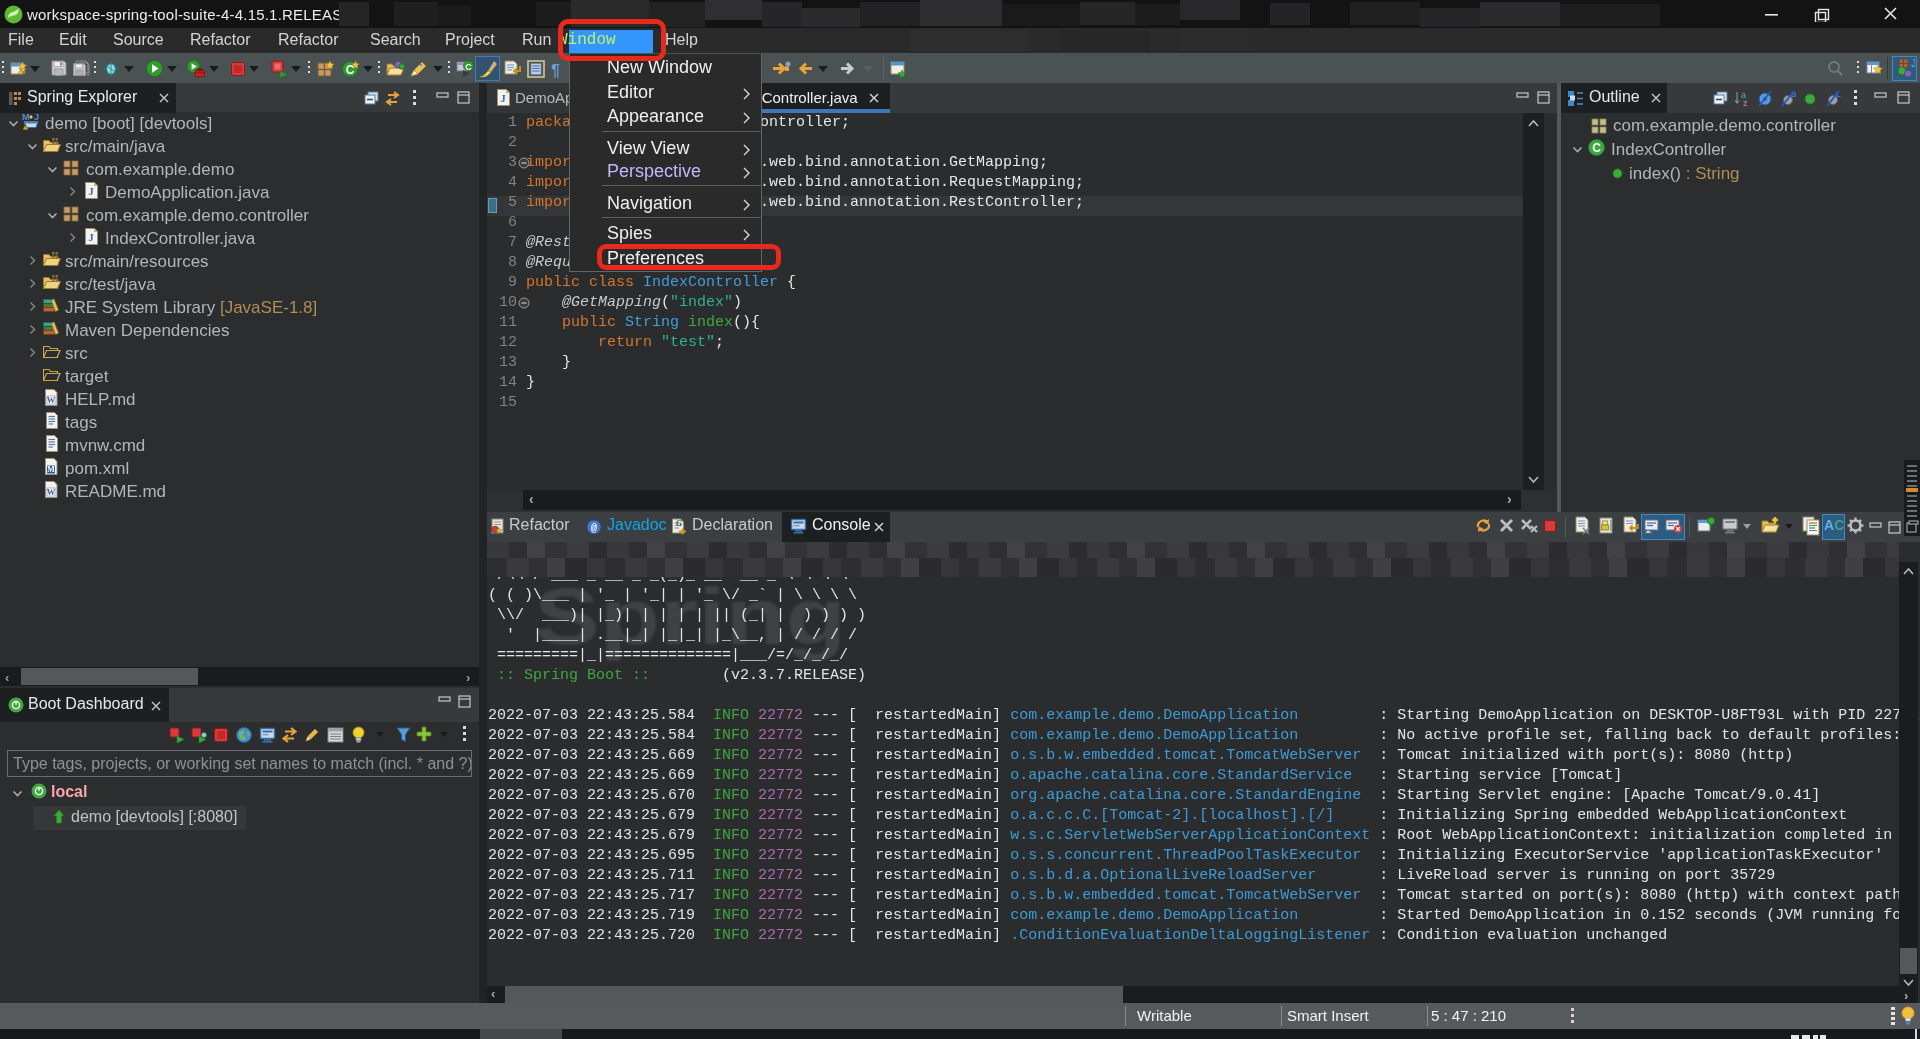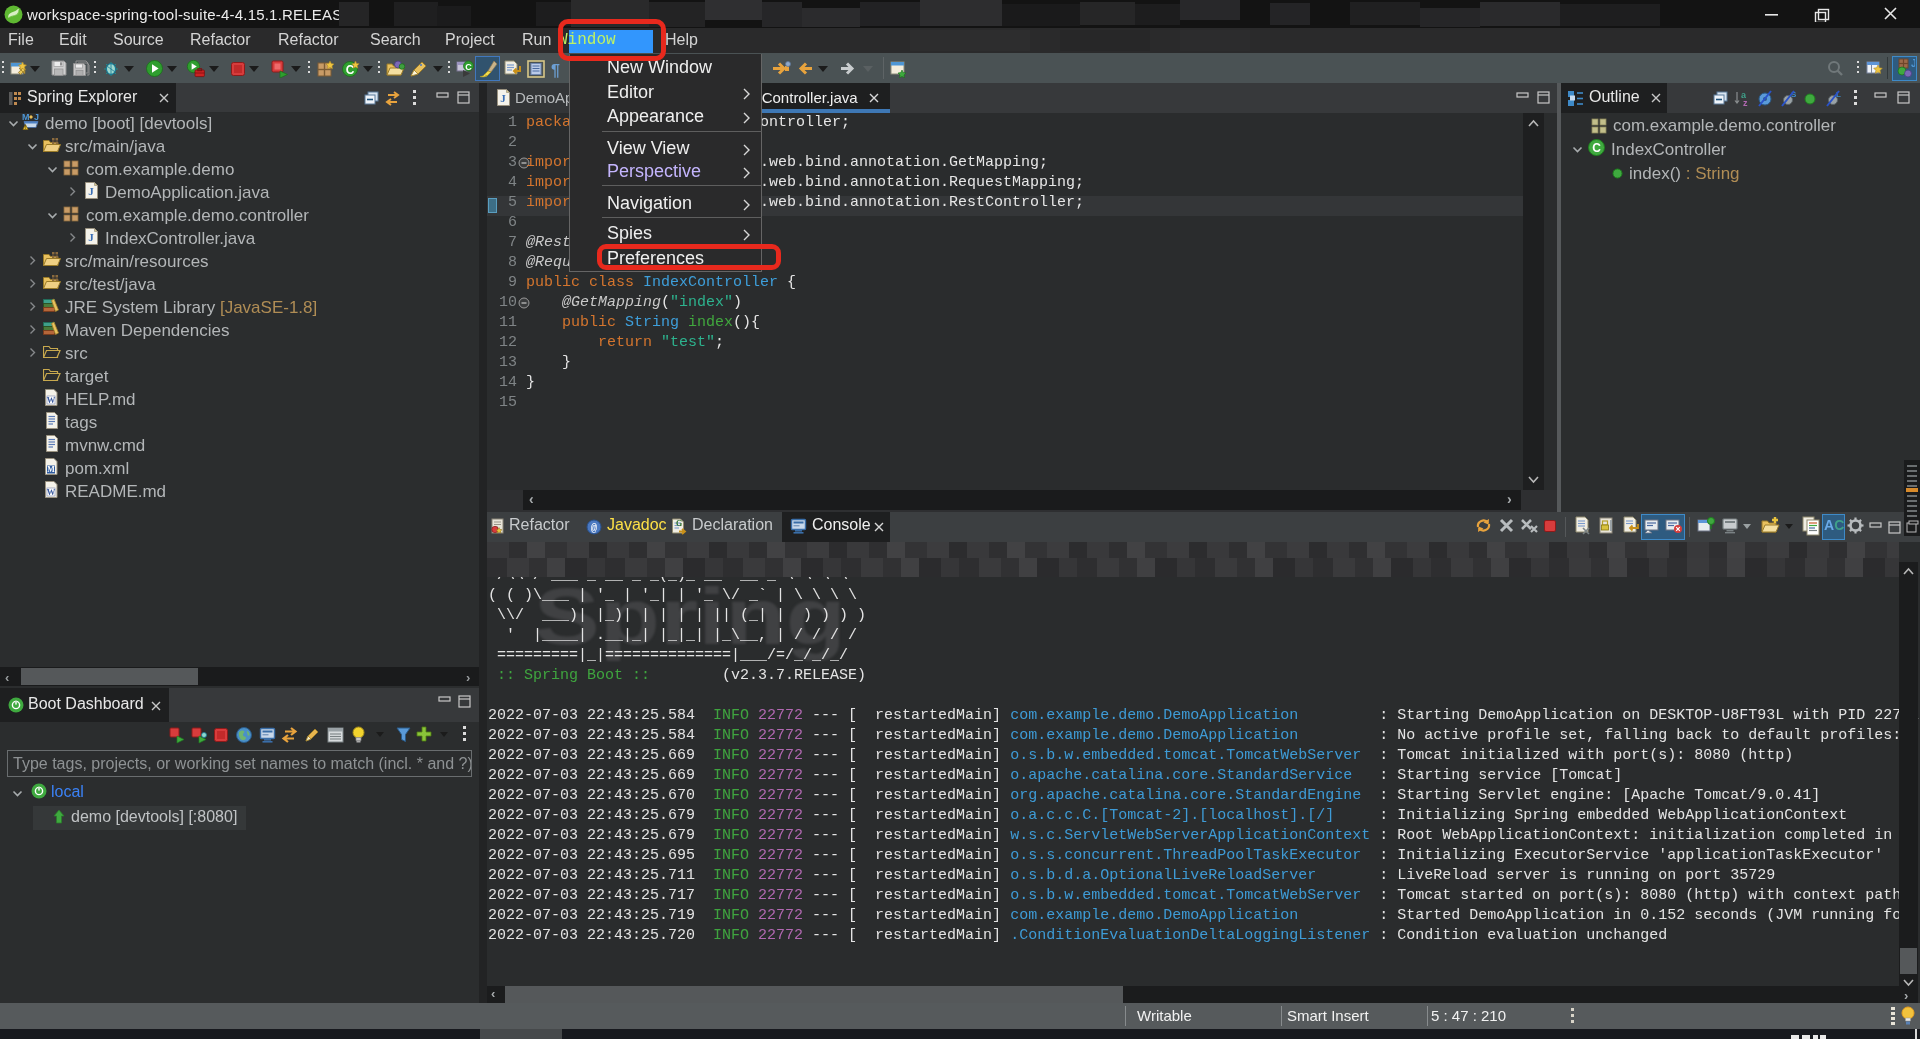--- a/index.html
+++ b/index.html
@@ -555,21 +555,21 @@
     <div class="abs" style="left:7px; top:28px; width:465px; height:27px; border:1px solid #696D6F; color:#8E9294; font-size:16px; line-height:25px; padding-left:5px; white-space:nowrap; overflow:hidden;">Type tags, projects, or working set names to match (incl. * and ?)</div>
     <svg class="abs" style="left:12px; top:66px;" width="11" height="11">
         <use href="#sym-chev-open"></use>
       </svg>
     <svg class="abs" style="left:31px; top:61px;" width="16" height="16" viewBox="0 0 16 16">
       <circle cx="8" cy="8" r="7.5" fill="#3FA93F"></circle>
       <circle cx="8" cy="8" r="3.6" fill="none" stroke="#FFFFFF" stroke-width="1.4"></circle>
       <rect x="7.2" y="3" width="1.6" height="5" fill="#3FA93F"></rect>
         <rect x="7.3" y="3.6" width="1.4" height="4" fill="#FFFFFF"></rect>
     </svg>
-    <div class="abs" style="left:51px; top:61px; font-size:16px; font-weight:normal; color:#3b82f6;">local</div>
+    <div class="abs" style="left:51px; top:61px; font-size:16px; font-weight:bold; color:#fca5a5;">local</div>
     <div class="abs" style="left:33px; top:84px; width:213px; height:24px; background:#353839;"></div>
     <svg class="abs" style="left:52px; top:87px;" width="14" height="15">
         <use href="#sym-uparrow"></use>
       </svg>
     <div class="abs" style="left:71px; top:86px; font-size:16px; color:#C0C3C5;">demo [devtools] [:8080]</div>
   </div>
 </div>
 
 <div class="abs" id="editor" style="left:487px; top:83px; width:1070px; height:429px;">
   <div class="abs tabstrip" style="left:0; top:0; width:1070px; height:30px;"></div>
@@ -742,21 +742,21 @@
         <line x1="4" y1="9" x2="8" y2="9"></line>
       </g>
     <circle cx="5" cy="11.5" r="3.2" fill="#D73C3C" stroke="#7E1010" stroke-width="0.6"></circle>
     <path d="M9 12 l1 2 2 .2 -1.5 1.4 .4 2 -1.9 -1 -1.9 1 .4 -2 -1.5 -1.4 2 -.2 Z" fill="#E8C23D" stroke="#8A6A10" stroke-width="0.5" transform="translate(0,-2.5)"></path>
   </svg>
   <div class="abs" style="left:22px; top:4px; font-size:16px; color:#C8CBCD;">Refactor</div>
   <svg class="abs" style="left:99px; top:7px;" width="16" height="16" viewBox="0 0 16 16">
     <circle cx="8" cy="8" r="7" fill="#4A78C0" stroke="#28518E"></circle>
     <text x="8" y="12" font-family="Liberation Mono" font-size="10" font-weight="bold" fill="#FFFFFF" text-anchor="middle">@</text>
   </svg>
-  <div class="abs" style="left:120px; top:4px; font-size:16px; color:#fde047;">Javadoc</div>
+  <div class="abs" style="left:120px; top:4px; font-size:16px; color:#0ea5e9;">Javadoc</div>
   <svg class="abs" style="left:184px; top:6px;" width="17" height="18" viewBox="0 0 17 18">
     <path d="M1.5 1 h8 l3 3 v11 h-11 Z" fill="#F0EDE2" stroke="#8F8A6F"></path>
     <g stroke="#7A9ACC" stroke-width="1.1">
         <line x1="3.5" y1="5" x2="10" y2="5"></line>
         <line x1="3.5" y1="7.5" x2="10" y2="7.5"></line>
         <line x1="3.5" y1="10" x2="8" y2="10"></line>
       </g>
     <text x="5" y="8" font-family="Liberation Serif" font-size="8" font-weight="bold" fill="#2A6E2A">G</text>
     <path d="M8 13.5 h5 M11 11 L14 13.5 L11 16" fill="none" stroke="#C89019" stroke-width="1.8"></path>
   </svg>

